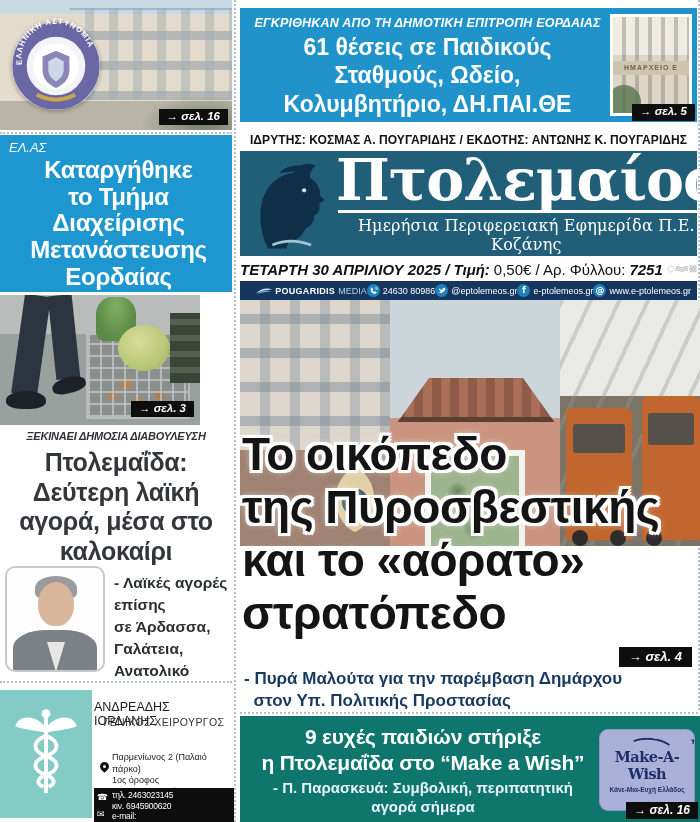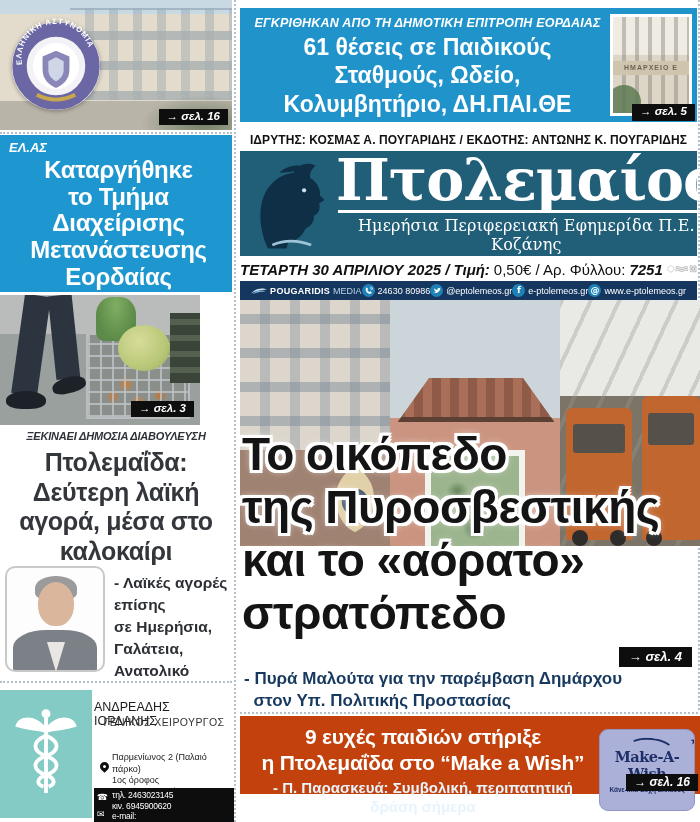--- a/index.html
+++ b/index.html
@@ -81,21 +81,21 @@
     display:flex; align-items:center; font-size:15px; color:#111; background:#fff;
   }
   .datebar b { font-weight:bold;font-style:italic; }
   .datebar .seg { margin-right:4px; white-space:nowrap; }
   .postmark { margin-left:auto; width:86px; height:22px; }
 
   
   .contactbar {
     position:absolute; left:240px; top:281px; width:457px; height:19px;
     background:#15375f; color:#fff; display:flex; align-items:center;
-    justify-content:center; padding:0 6px; font-size:9px;
+    justify-content:flex-end; padding:0 6px; font-size:9px;
   }
   .citem { display:flex; align-items:center; gap:3px; white-space:nowrap; }
   .cicon {
     width:13px; height:13px; border-radius:50%; background:#1e82b8; color:#fff;
     display:flex; align-items:center; justify-content:center;
     font-size:9px; font-weight:bold; font-family:"DejaVu Sans", sans-serif; line-height:1;
   }
   .brand .bold { font-weight:bold; letter-spacing:.3px; }
   .brand .light { color:#bcd2e6; }
 
@@ -160,21 +160,21 @@
   .main-sub {
     position:absolute; left:4px; bottom:0; font-size:17px; font-weight:bold;
     color:#17395f; line-height:1.3;
   }
 
   
   .elas {
     position:absolute; left:0; top:135px; width:232px; height:157px;
     background:#1e96cf; color:#fff; padding:5px 4px 0 9px;
   }
-  .elas .kicker { font-style:italic; font-weight:bold; font-size:13px; }
+  .elas .kicker { font-style:italic; font-weight:normal; font-size:13px; }
   .elas .headline { font-weight:bold; font-size:24px; line-height:1.11; text-align:center; margin-top:2px; letter-spacing:-.3px; }
 
   
   .market-photo {
     position:absolute; left:0; top:295px; width:200px; height:130px; overflow:hidden;
     background:linear-gradient(180deg,#b9bcba 0 30%, #9aa09e 30% 100%);
   }
   .leg { position:absolute; background:#2c3440; }
   .shoe { position:absolute; background:#1d2229; border-radius:50% 50% 40% 40%; }
   .trolley {
@@ -233,22 +233,22 @@
   .pin-icon::after { content:""; position:absolute; left:3px; top:3px; width:3px; height:3px; border-radius:50%; background:#fff; }
   .ad-black {
     position:absolute; left:94px; top:788px; width:140px; height:34px; background:#0d0d0d;
     color:#fff; font-size:8.5px; line-height:1.26; padding:2px 3px 2px 18px; letter-spacing:-.2px;
   }
   .ad-black .ic { position:absolute; left:3px; font-family:"DejaVu Sans", sans-serif; font-size:9px; }
   .ad-black .ic.ph { top:4px; } .ad-black .ic.em { top:21px; }
 
   
   .wish {
-    position:absolute; left:240px; top:716px; width:460px; height:78px;
-    background:#c2410c; color:#fff; padding:8px 110px 0 16px; text-align:center;
+    position:absolute; left:240px; top:716px; width:460px; height:106px;
+    background:#0f766e; color:#fff; padding:8px 110px 0 16px; text-align:center;
   }
   .wish .headline { font-weight:bold; font-size:21px; line-height:1.22; letter-spacing:-.2px; }
   .wish .sub { font-weight:bold; font-size:15px; line-height:1.25; margin-top:4px; color:#e8f4fc; }
   .maw {
     position:absolute; right:5px; top:13px; width:96px; height:82px;
     background:#aab0d8; border:1px solid #8f96c4; border-radius:9px;
     display:flex; flex-direction:column; align-items:center; justify-content:center; overflow:hidden;
   }
   .maw .mtitle { font-family:"DejaVu Serif", serif; font-weight:bold; font-size:14.5px; color:#1d2f66; letter-spacing:-.5px; position:relative; }
   .maw .arc { position:absolute; left:28px; top:-10px; width:46px; height:22px; border:2px solid #1d2f66;
@@ -422,21 +422,21 @@
 αγορά, μέσα στο
 καλοκαίρι</div>
   <div class="man-photo">
     <div class="hair"></div>
     <div class="head"></div>
     <div class="suit"></div>
     <div class="shirt"></div>
   </div>
   <div class="market-bullet pre">- Λαϊκές αγορές
 επίσης
-σε Ημερήσια,
+σε Άρδασσα,
 Γαλάτεια,
 Ανατολικό</div>
 
   <div class="ad-teal">
     <svg width="64" height="100" viewBox="0 0 100 150">
       <circle cx="50" cy="12" r="7" fill="#fff"></circle>
       <rect x="47" y="18" width="6" height="118" fill="#fff"></rect>
       <path d="M50,34 C34,12 6,14 2,32 C20,38 36,38 50,42 Z" fill="#fff"></path>
       <path d="M50,34 C66,12 94,14 98,32 C80,38 64,38 50,42 Z" fill="#fff"></path>
       <path d="M50,46 C28,56 28,70 50,78 C72,86 72,100 50,108 C36,112 34,122 46,126" fill="none" stroke="#fff" stroke-width="6"></path>
@@ -454,21 +454,21 @@
     <span class="ic em">✉</span>
     <div class="pre">τηλ. 2463023145
 κιν. 6945900620</div>
     <div>e-mail: iordanis.andr@icloud.com</div>
   </div>
 
   <div class="wish">
     <div class="headline pre">9 ευχές παιδιών στήριξε
 η Πτολεμαΐδα στο “Make a Wish”</div>
     <div class="sub pre">- Π. Παρασκευά: Συμβολική, περιπατητική
-δράση σήμερα</div>
+αγορά σήμερα</div>
     <div class="maw">
       <div class="mtitle">
         <span>Make-A-Wish</span>
         <span class="arc"></span>
         <span class="star">★</span>
       </div>
       <div class="msub">Κάνε-Μια-Ευχή Ελλάδος</div>
     </div>
     <div class="badge">→ σελ. 16</div>
   </div>

